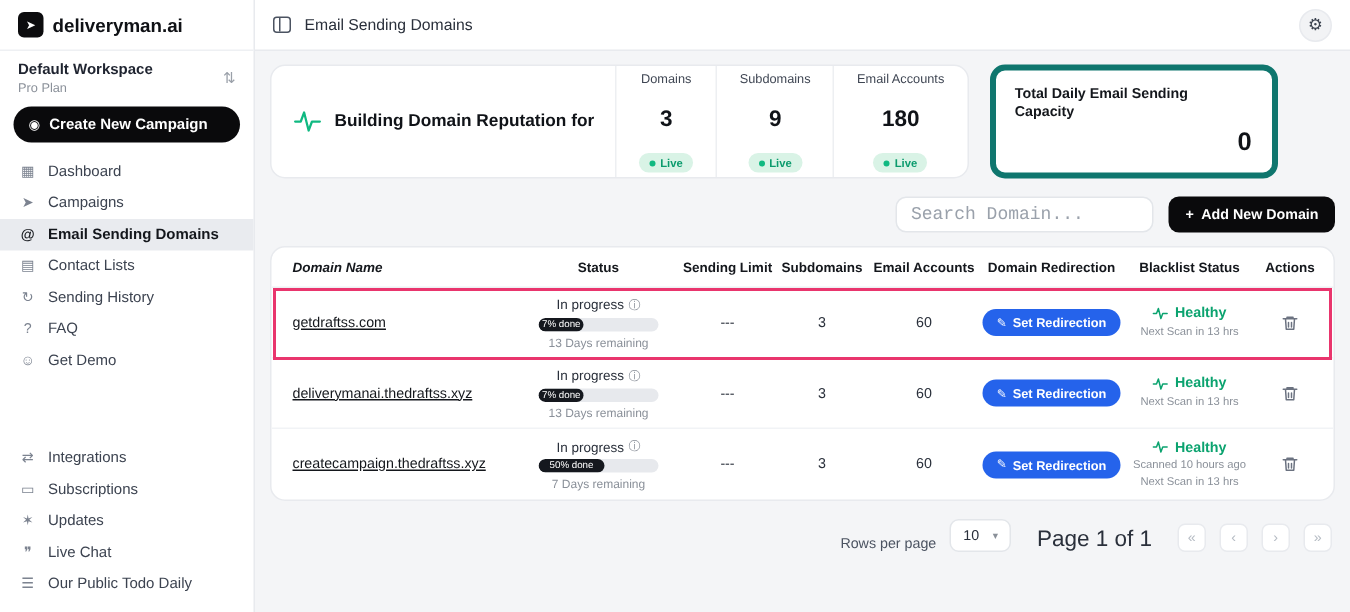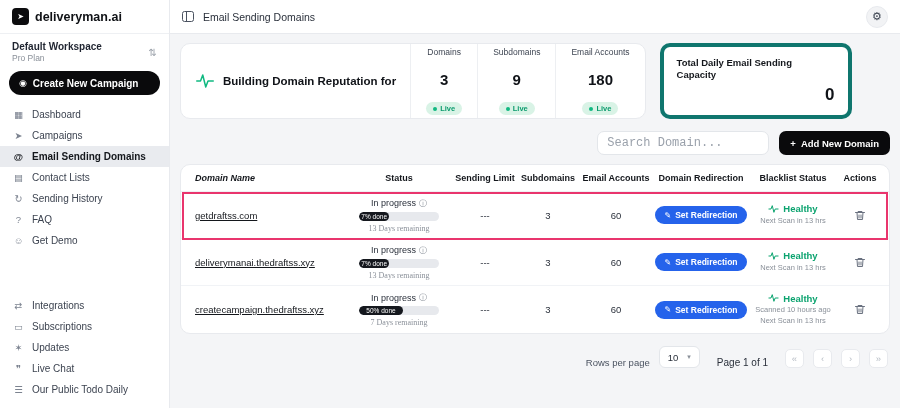--- a/index.html
+++ b/index.html
@@ -64,37 +64,37 @@
   .t-row-wrap { position: relative; }
   .t-row { min-height: 47px; border-bottom: 1px solid #f1f3f6; padding-top: 5px; padding-bottom: 5px; }
   .t-row-wrap:last-child .t-row { border-bottom: none; }
   .cell-c { text-align: center; font-size: 9.5px; color: #2a303b; }
   .domain-link { font-size: 9.5px; color: #14171c; text-decoration: underline; cursor: pointer; white-space: nowrap; }
   .status-cell { display: flex; flex-direction: column; align-items: center; gap: 3px; }
   .status-line { display: flex; align-items: center; gap: 3px; font-size: 9px; color: #2a303b; }
   .info-ico { font-size: 8px; color: #8a9099; cursor: pointer; }
   .p-track { width: 80px; height: 9px; background: #e7e9ed; border-radius: 6px; overflow: hidden; }
   .p-fill { height: 100%; background: #15181e; border-radius: 6px; color: #fff; font-size: 6.5px; display: flex; align-items: center; justify-content: center; white-space: nowrap; }
-  .remaining { font-size: 8px; color: #8a9099; font-family: Liberation Serif, serif; }
+  .remaining { font-size: 8px; color: #8a9099; }
   .redir-cell { display: flex; justify-content: center; }
   .redir-btn { background: #2563eb; color: #fff; border: none; border-radius: 10px; height: 18px; padding: 0 9px; font-size: 8.5px; font-weight: 600; display: flex; align-items: center; gap: 4px; cursor: pointer; font-family: inherit; }
   .pencil-ico { font-size: 8px; }
   .blk-cell { display: flex; flex-direction: column; align-items: center; gap: 1px; }
   .healthy-line { display: flex; align-items: center; gap: 4px; color: #0ba36f; font-size: 9.5px; font-weight: 700; }
   .scan-note { display: block; font-size: 7.5px; color: #8a9099; line-height: 1.4; text-align: center; }
   .actions-cell { display: flex; justify-content: center; }
   .trash-btn { background: none; border: none; cursor: pointer; display: flex; align-items: center; }
   .annotation { position: absolute; left: 1px; right: 1px; top: 0; bottom: -1px; border: 2px solid #e9356d; pointer-events: none; z-index: 3; }
 
   
   .pagination { display: flex; justify-content: flex-end; align-items: flex-end; gap: 9px; padding: 12px 2px; }
   .pg-label { font-size: 9.5px; color: #4b5361; }
   .pg-select { display: flex; align-items: center; gap: 9px; background: #fff; border: 1px solid #e3e6ea; border-radius: 6px; height: 22px; padding: 0 8px; font-size: 9.5px; color: #2a303b; cursor: pointer; }
   .pg-chev { font-size: 7px; color: #8a9099; }
-  .pg-info { font-size: 10px; color: #2a303b; margin: 0 8px; }
+  .pg-info { font-size: 15px; color: #2a303b; margin: 0 8px; }
   .pg-btn { width: 19px; height: 19px; background: #fff; border: 1px solid #e8eaee; border-radius: 5px; color: #b6bcc4; font-size: 9.5px; display: flex; align-items: center; justify-content: center; cursor: pointer; padding: 0; }
 </style>
 </head>
 <body>
 
 <div class="app">
 
   <aside class="sidebar">
     <div class="logo-row">
       <span class="logo-mark">➤</span>

